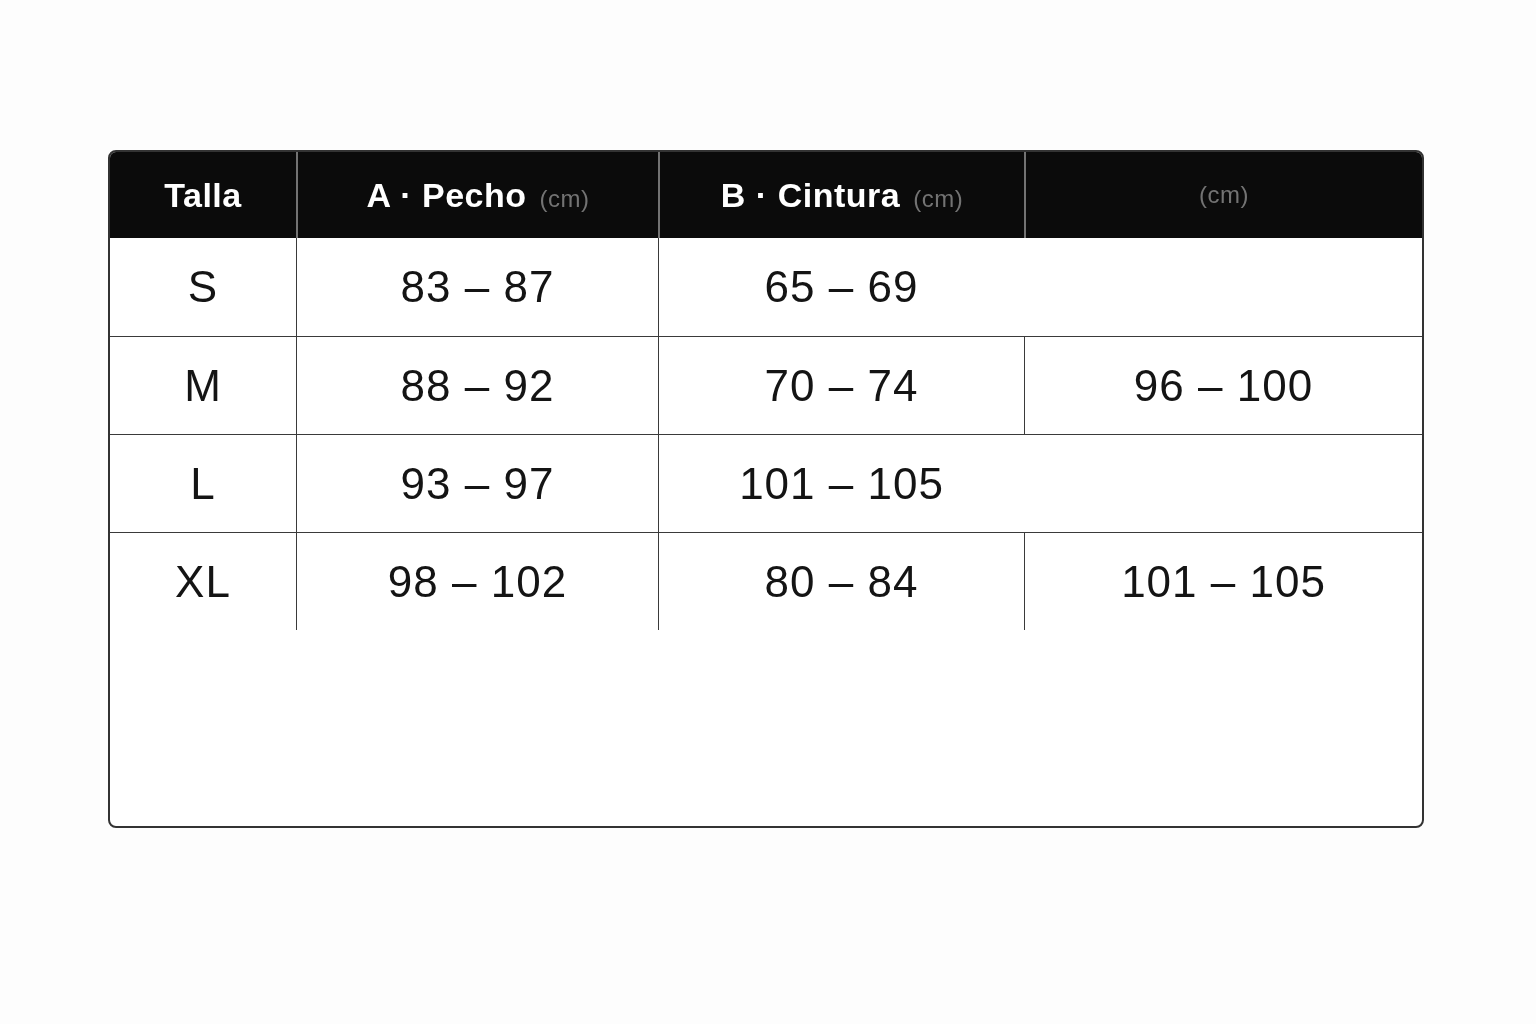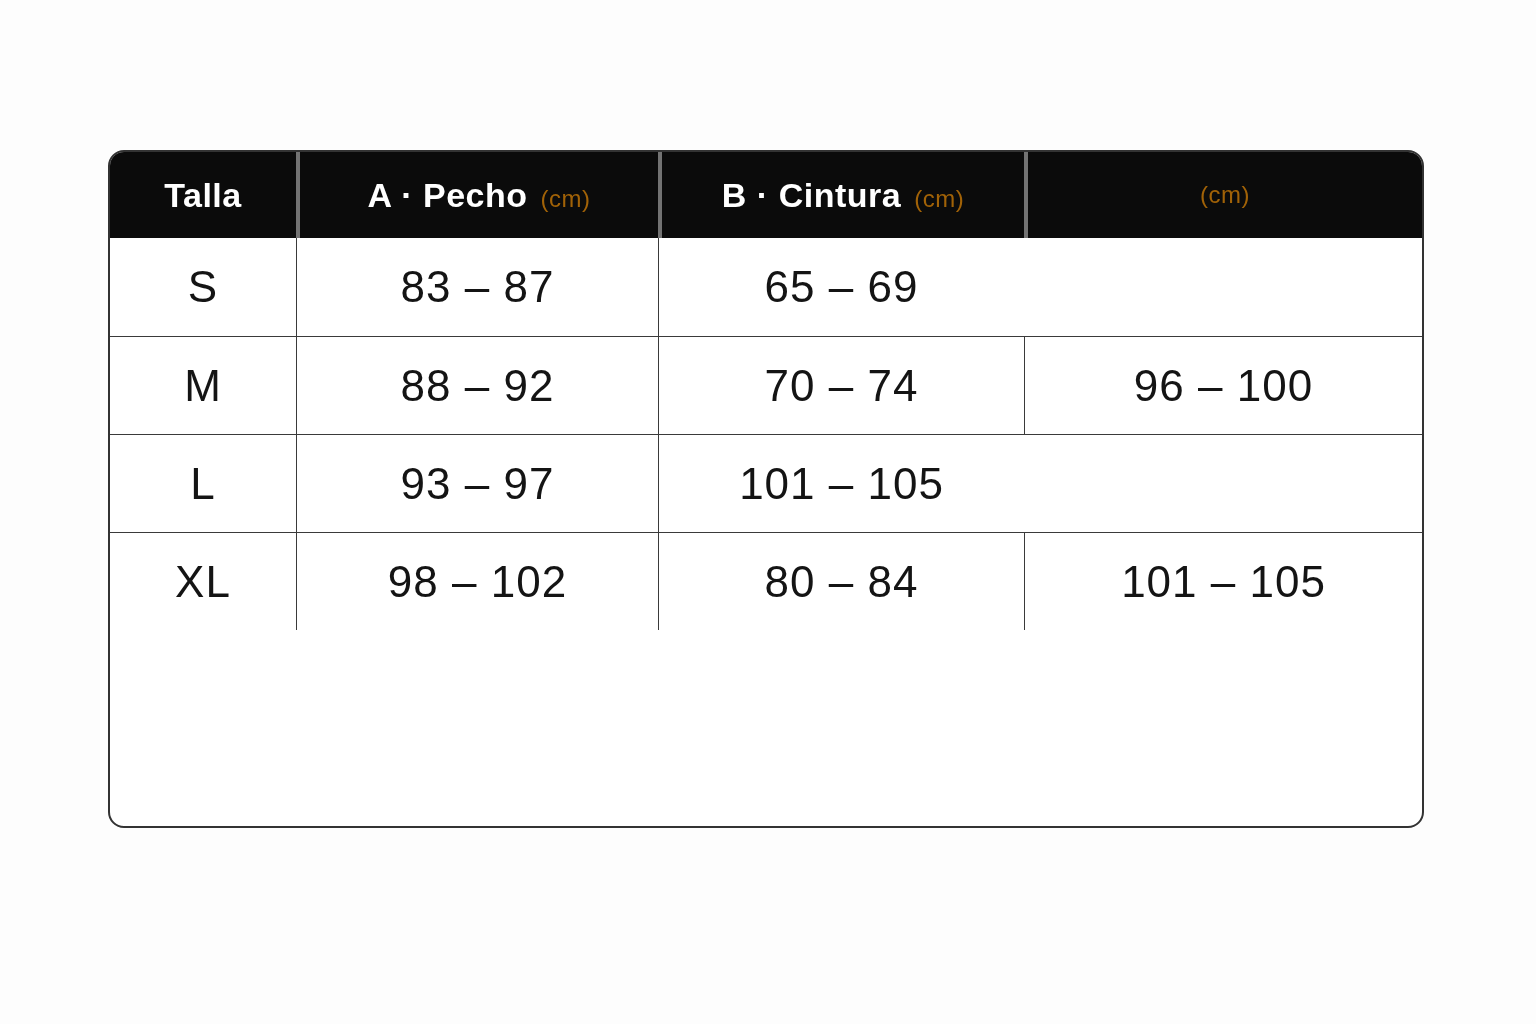--- a/index.html
+++ b/index.html
@@ -12,42 +12,42 @@
     overflow: hidden;
   }
   .size-table {
     position: absolute;
     left: 108px;
     top: 150px;
     width: 1316px;
     height: 678px;
     box-sizing: border-box;
     border: 2px solid #333333;
-    border-radius: 16px;
+    border-radius: 8px;
     overflow: hidden;
     background: #ffffff;
     display: grid;
     grid-template-rows: 86px repeat(6, 1fr);
   }
   .row {
     display: grid;
     grid-template-columns: 186px 362px 366px 1fr;
   }
   .row.header {
     background: #0b0b0b;
     color: #ffffff;
   }
   .cell {
     display: flex;
     align-items: center;
     justify-content: center;
     box-sizing: border-box;
   }
   .row.header .cell + .cell {
-    border-left: 4px solid #737373;
+    border-left: 2px solid #737373;
     justify-content: center;
   }
   .row.body .cell + .cell {
     border-left: 1.5px solid #3a3a3a;
   }
   .row.body + .row.body {
     border-top: 1.5px solid #3a3a3a;
   }
   .h-group {
     display: flex;
@@ -55,21 +55,21 @@
     gap: 13px;
   }
   .h-label {
     font-size: 34px;
     font-weight: 600;
     letter-spacing: 0.5px;
   }
   .h-unit {
     font-size: 24px;
     font-weight: 400;
-    color: #a16207;
+    color: #737373;
     letter-spacing: 0.5px;
   }
   .row.body .cell {
     font-size: 44px;
     font-weight: 400;
     color: #141414;
     letter-spacing: 1px;
   }
 </style>
 </head>

